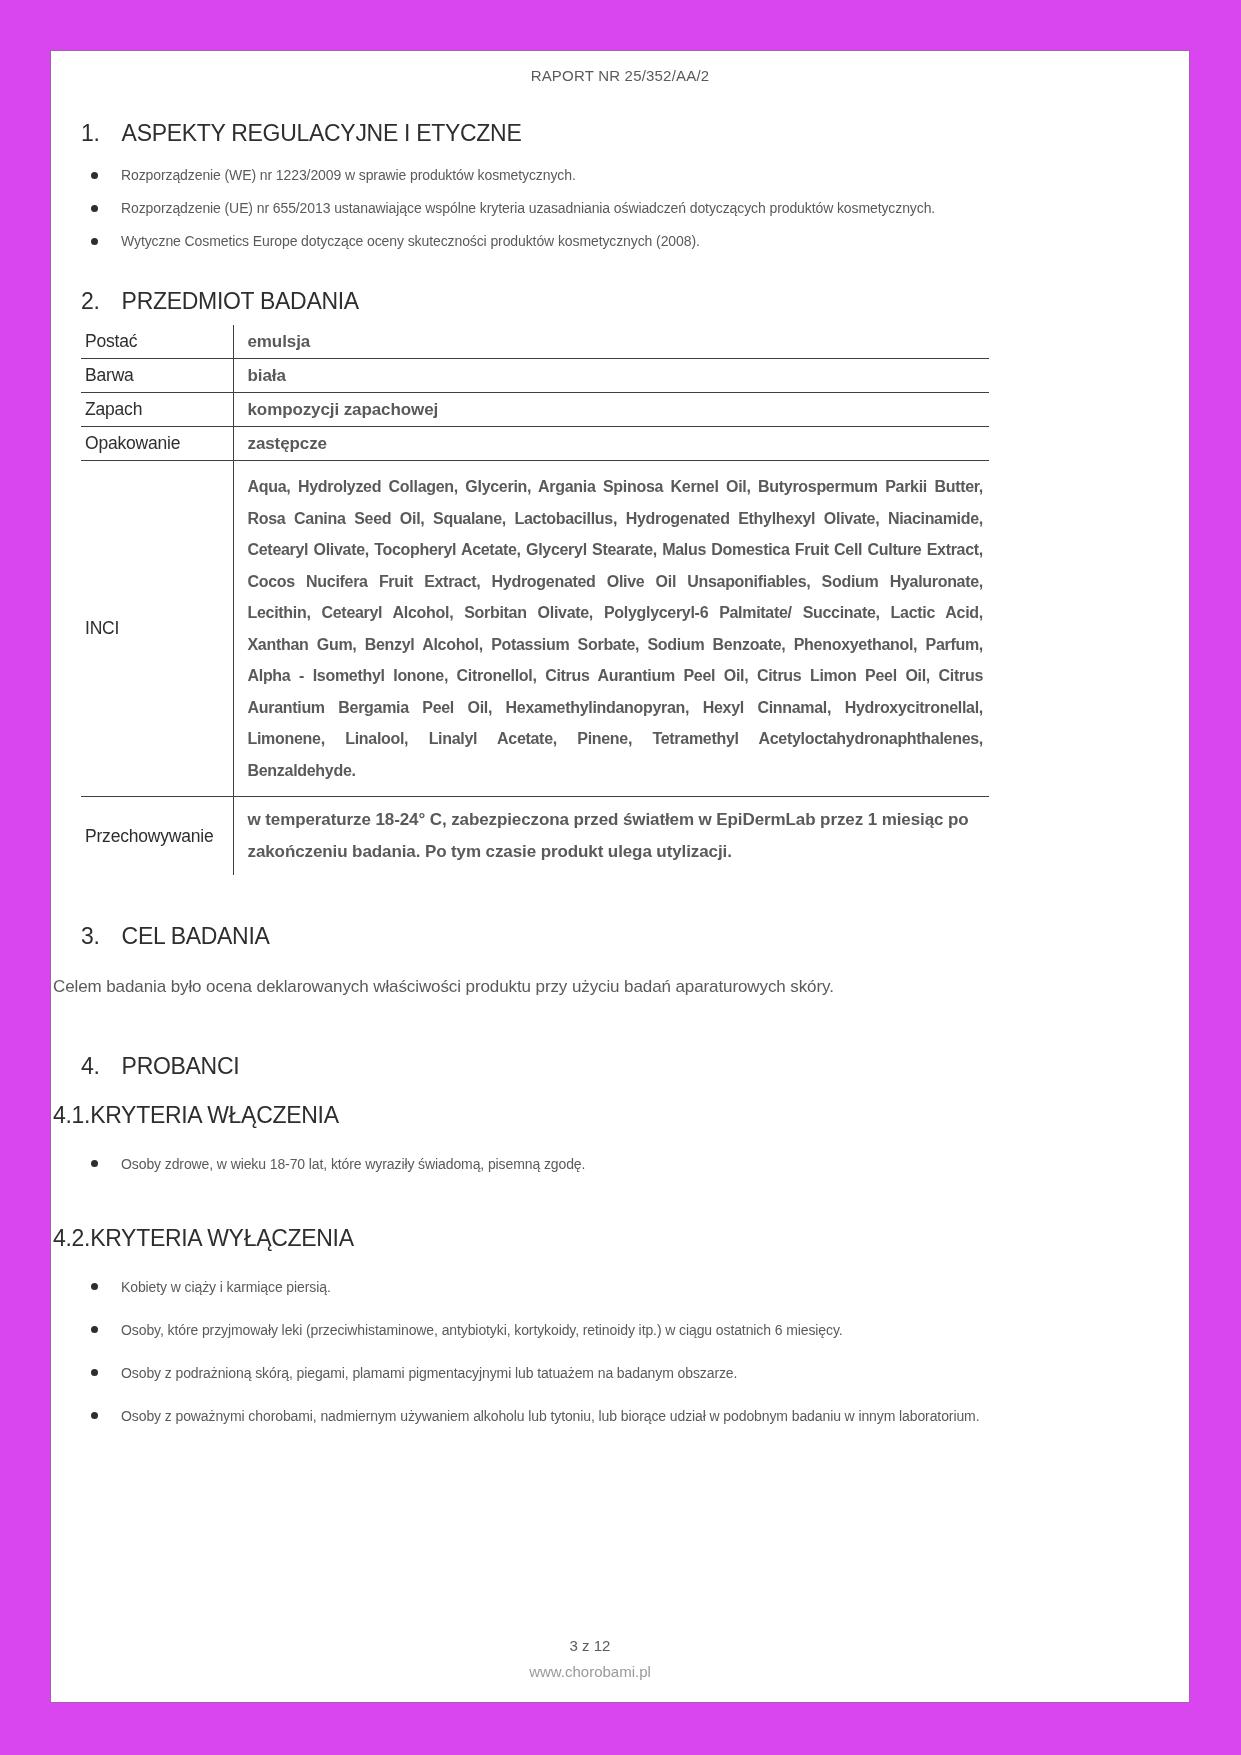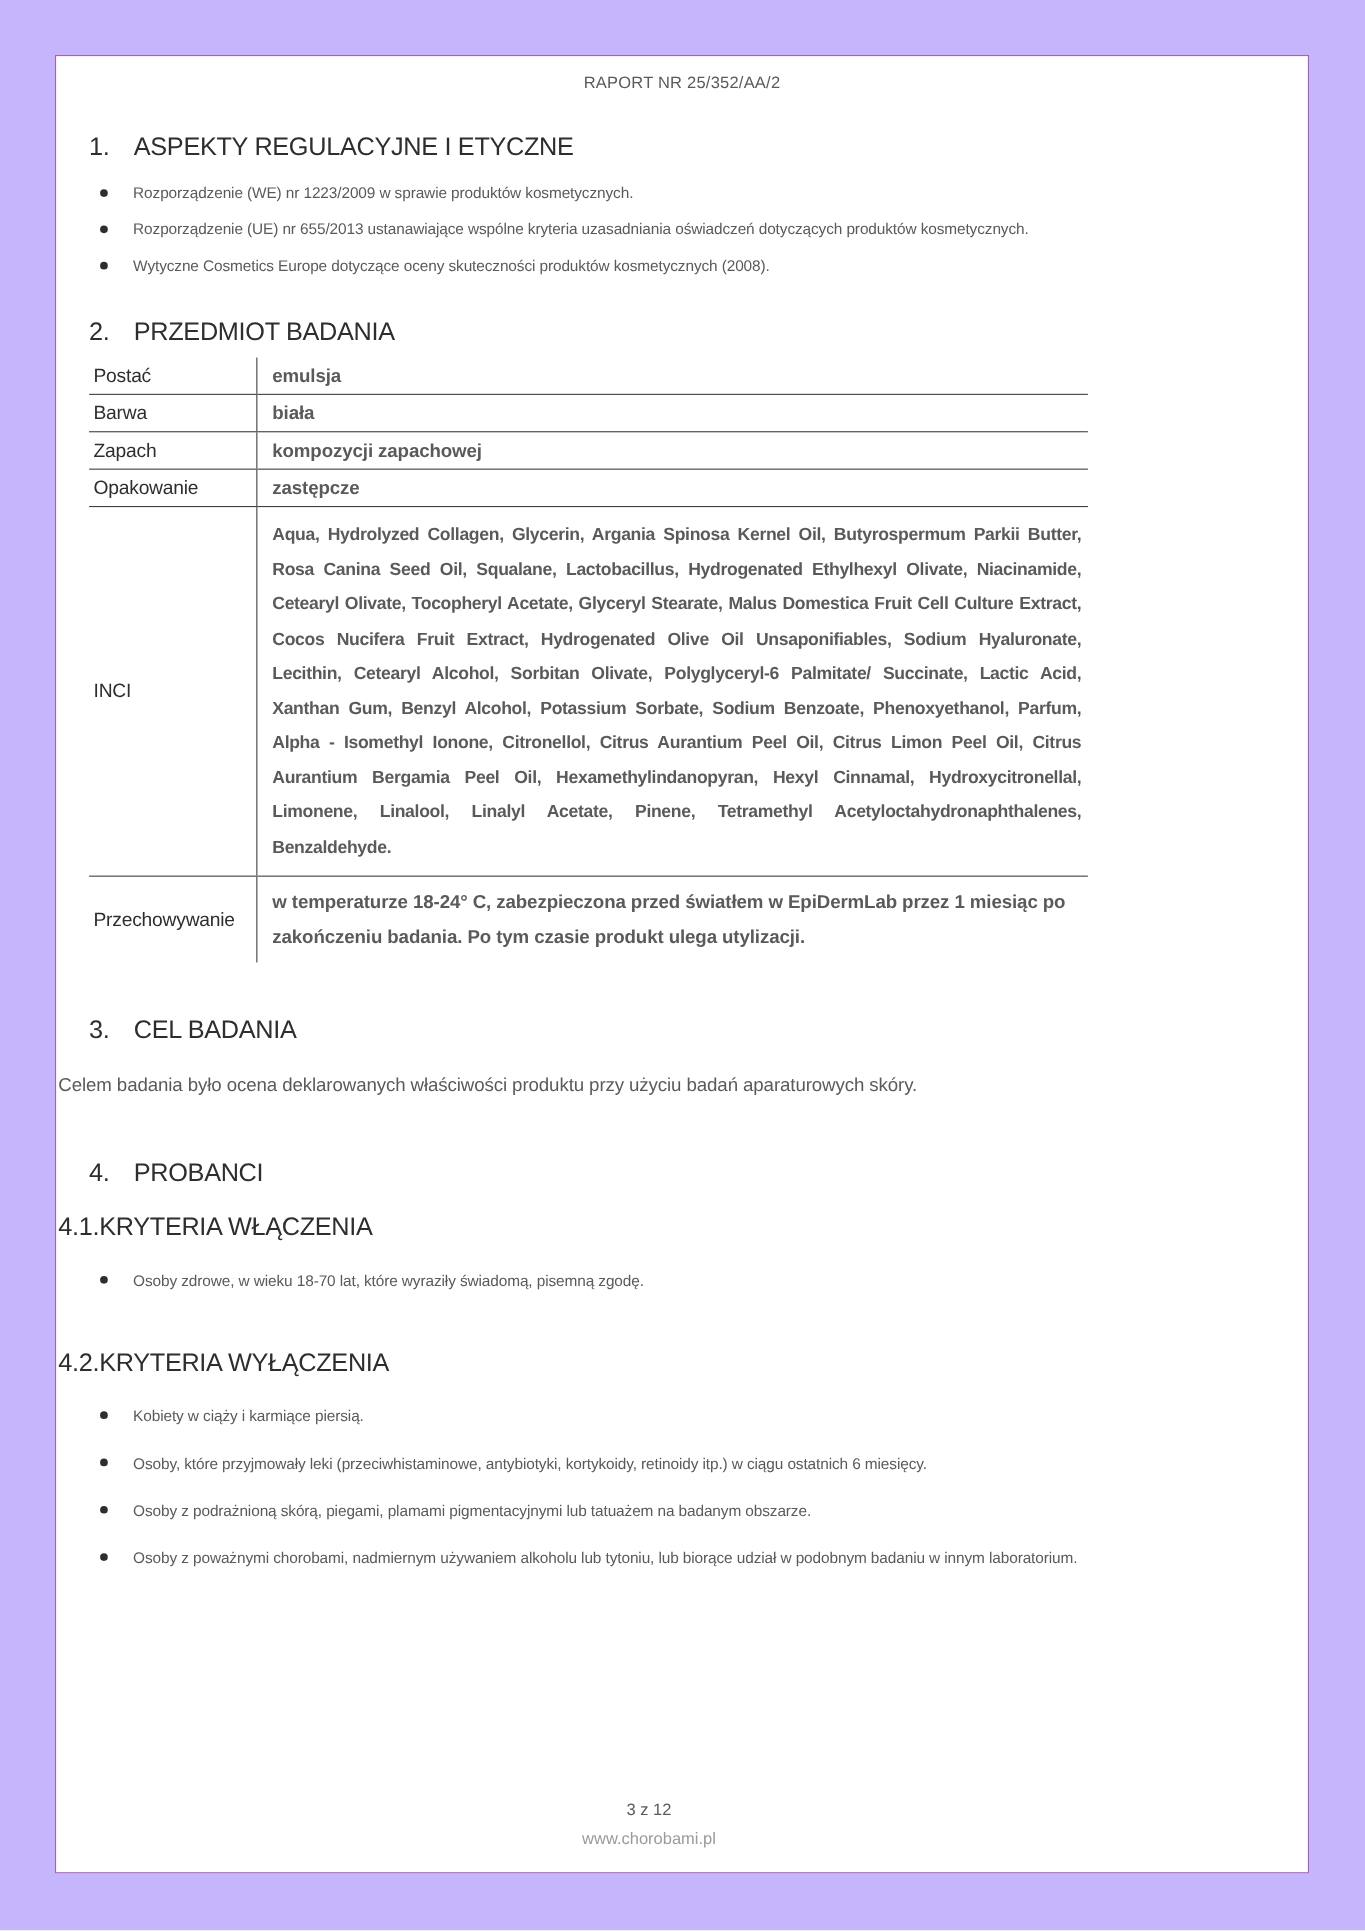--- a/index.html
+++ b/index.html
@@ -5,21 +5,21 @@
   * { box-sizing: border-box; }
   html, body {
     margin: 0; padding: 0;
     background: #ffffff;
     font-family: "Liberation Sans", "DejaVu Sans", sans-serif;
   }
   .page {
     position: relative;
     width: 1241px;
     height: 1755px;
-    background: #c4b5fd;
+    background: #d946ef;
     overflow: hidden;
   }
   .frame {
     position: absolute;
     left: 50px; top: 50px;
     width: 1140px; height: 1653px;
     border: 1px solid #a560ae;
     background: #ffffff;
   }
   

